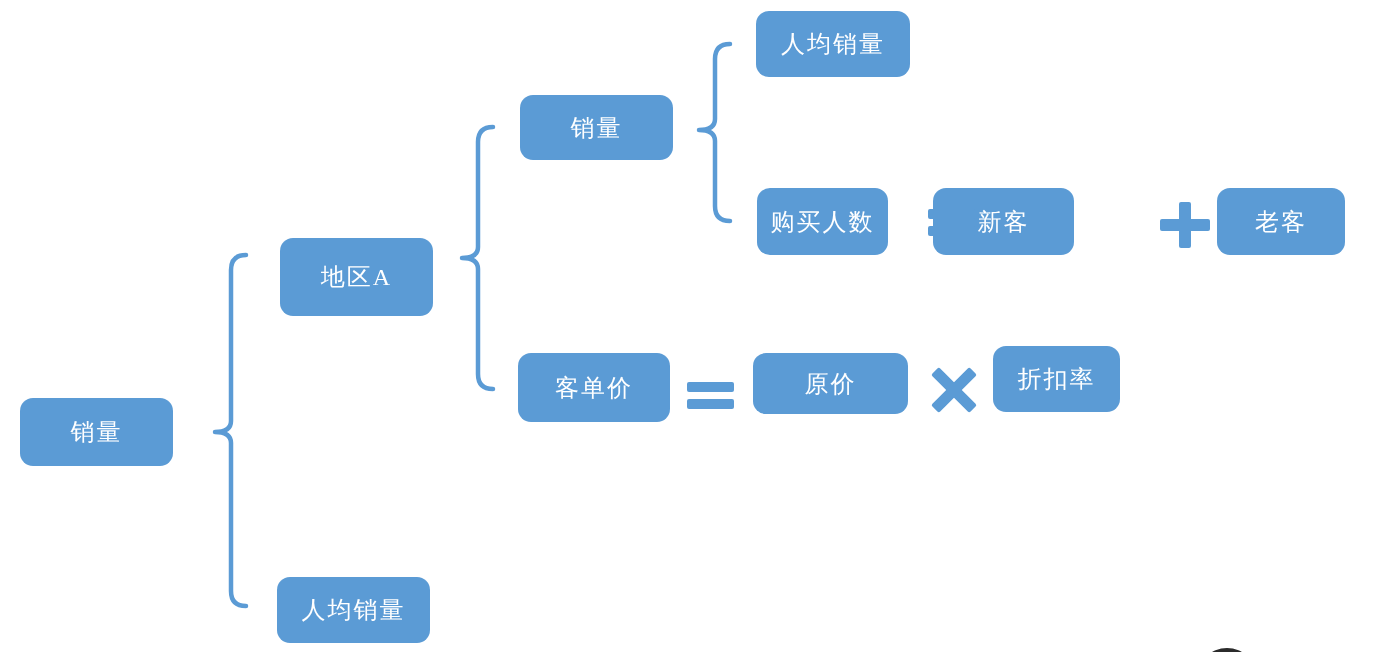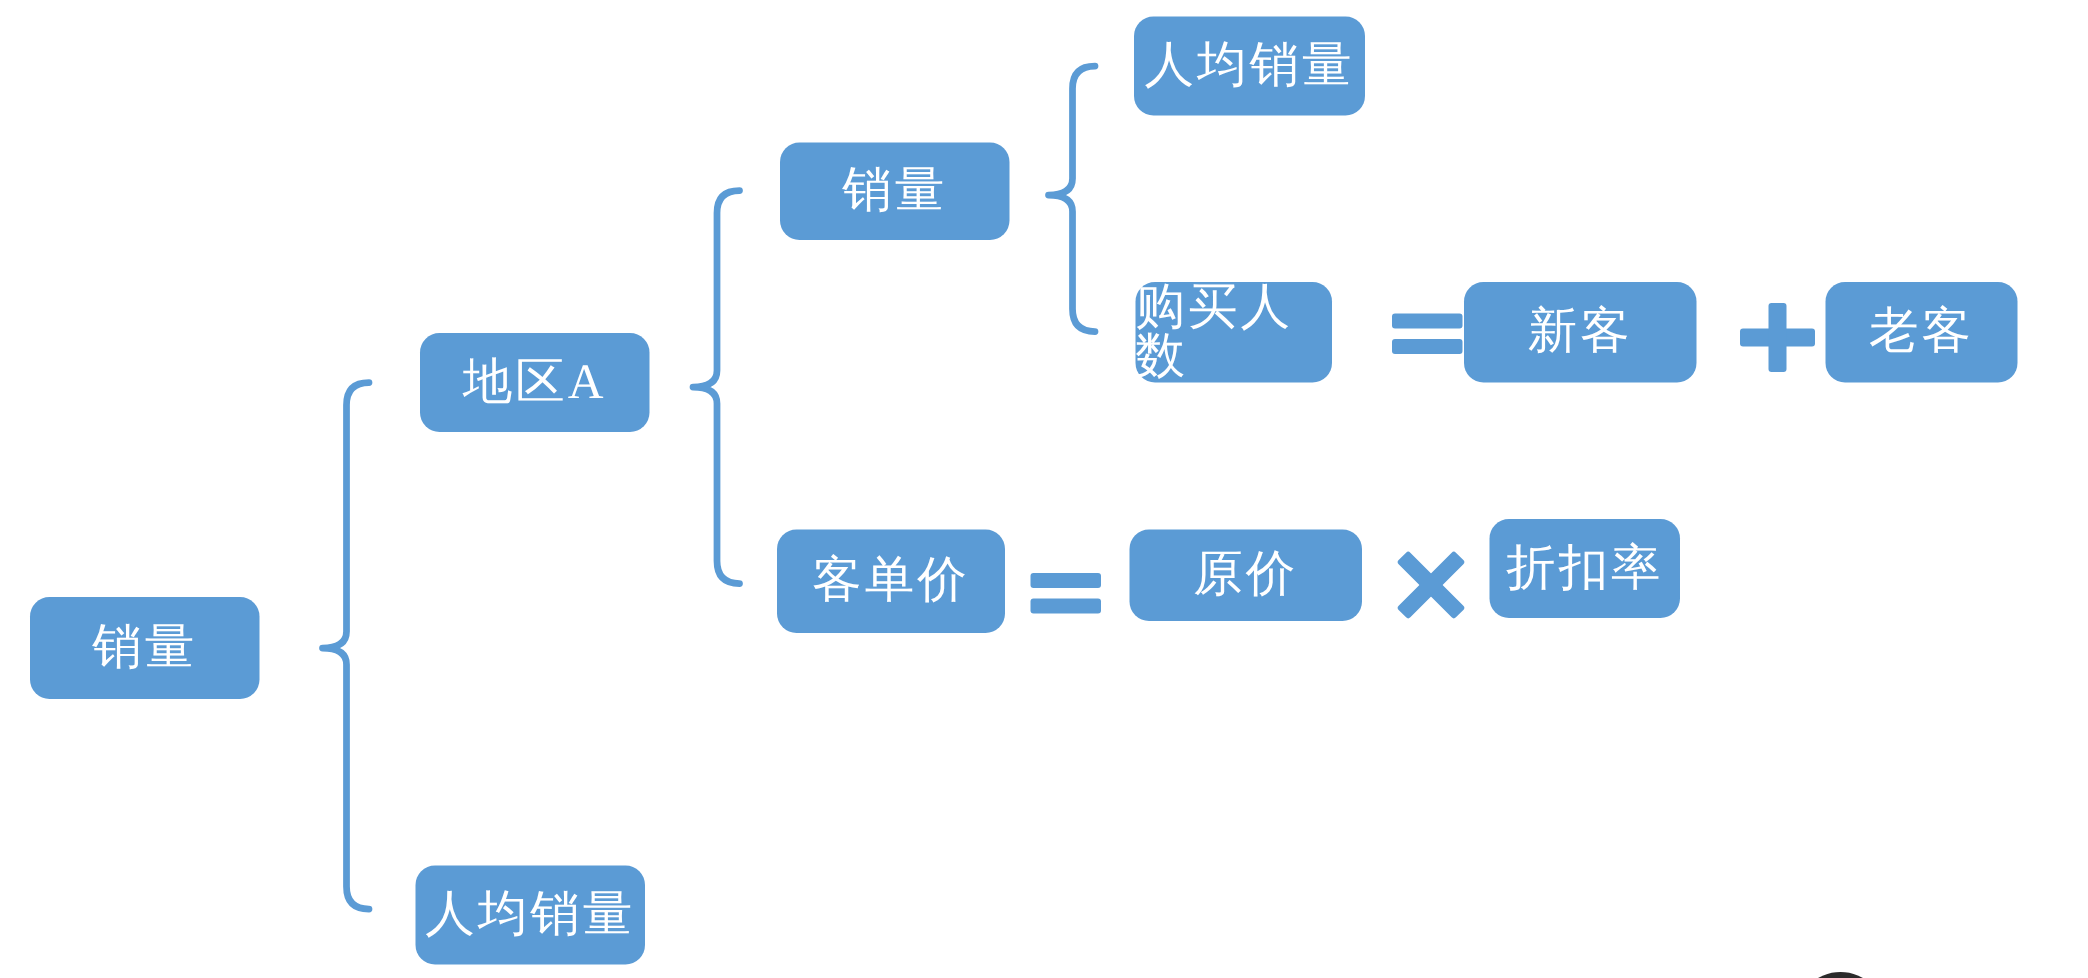--- a/index.html
+++ b/index.html
@@ -23,21 +23,21 @@
   }
   .node {
     position: absolute;
     z-index: 2;
     background: #5B9BD5;
     color: #ffffff;
     border-radius: 13px;
     display: flex;
     align-items: center;
     justify-content: center;
-    font-size: 33px;
+    font-size: 24px;
     letter-spacing: 2px;
     line-height: 1;
     user-select: none;
   }
   
   .op {
     position: absolute;
     z-index: 2;
   }
   .op-equals {
@@ -100,31 +100,31 @@
     <g fill="none" stroke="#5B9BD5" stroke-width="4.5" stroke-linecap="round" stroke-linejoin="round">
       <path d="M 246 255 Q 231 255 231 270 L 231 421 Q 231 432 215 432 Q 231 432 231 443 L 231 591 Q 231 606 246 606"></path>
       <path d="M 493 127 Q 478 127 478 142 L 478 247 Q 478 258 462 258 Q 478 258 478 269 L 478 374 Q 478 389 493 389"></path>
       <path d="M 730 44 Q 715 44 715 59 L 715 119 Q 715 130 699 130 Q 715 130 715 141 L 715 206 Q 715 221 730 221"></path>
     </g>
     <circle cx="1227" cy="678" r="30" fill="#2b2b2b"></circle>
   </svg>
 
   <div class="node" style="left:20px;  top:398px; width:153px; height:68px">销量</div>
 
-  <div class="node" style="left:280px; top:222px; width:153px; height:66px">地区A</div>
+  <div class="node" style="left:280px; top:238px; width:153px; height:78px">地区A</div>
 
   <div class="node" style="left:277px; top:577px; width:153px; height:66px">人均销量</div>
 
   <div class="node" style="left:520px; top:95px;  width:153px; height:65px">销量</div>
 
   <div class="node" style="left:756px; top:11px;  width:154px; height:66px">人均销量</div>
 
   <div class="node" style="left:757px; top:188px; width:131px; height:67px">购买人数</div>
 
-  <div class="node" style="left:976px; top:188px; width:155px; height:67px">新客</div>
+  <div class="node" style="left:933px; top:188px; width:141px; height:67px">新客</div>
 
   <div class="node" style="left:1217px;top:188px; width:128px; height:67px">老客</div>
 
   <div class="node" style="left:518px; top:353px; width:152px; height:69px">客单价</div>
 
   <div class="node" style="left:753px; top:353px; width:155px; height:61px">原价</div>
 
   <div class="node" style="left:993px; top:346px; width:127px; height:66px">折扣率</div>
 
   <div class="op op-equals" style="left:928px; top:209px">

